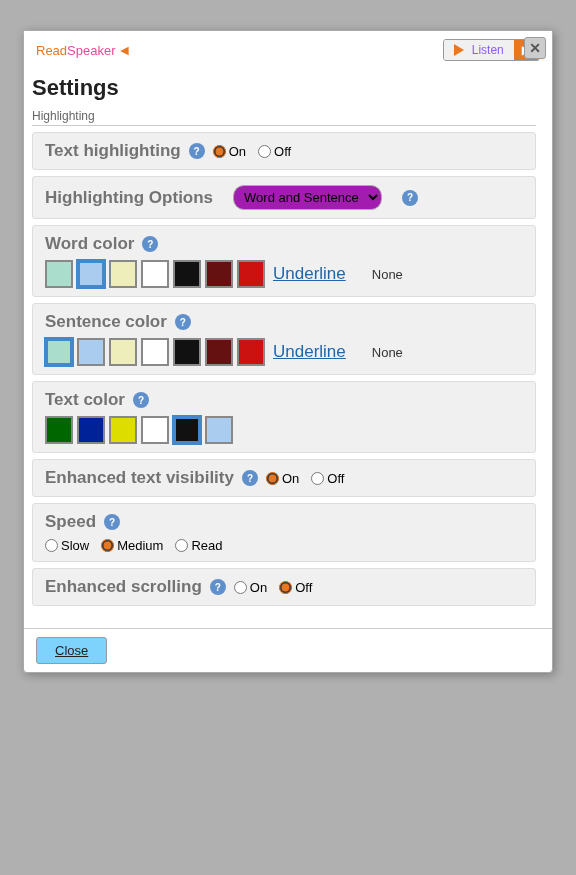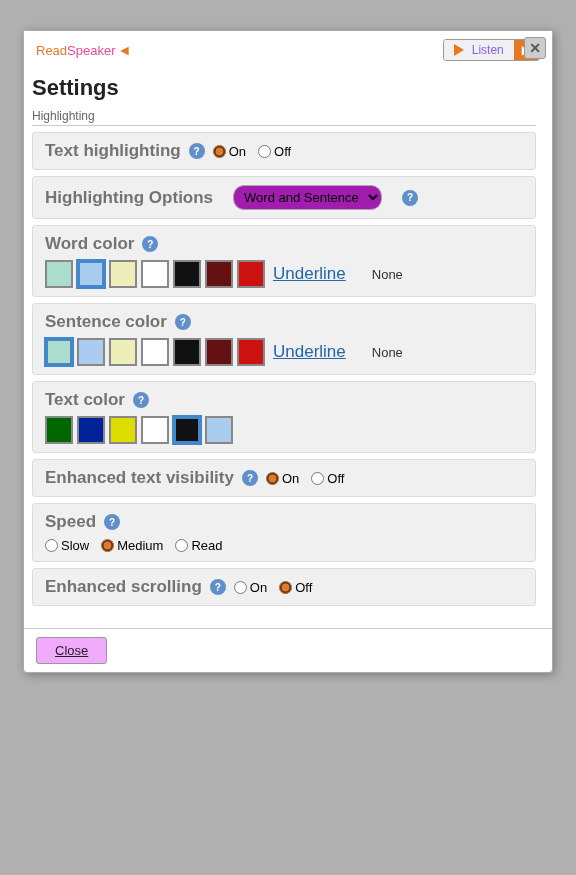--- a/index.html
+++ b/index.html
@@ -192,21 +192,21 @@
       margin-left: 22px;
     }
     .bottom-bar {
       padding: 8px 12px;
       border-top: 1px solid #ccc;
       display: flex;
       justify-content: flex-start;
     }
     .close-dialog-btn {
       padding: 5px 18px;
-      background: #f0abfc;
+      background: #7dd3fc;
       border: 1px solid #999;
       border-radius: 3px;
       cursor: pointer;
       font-size: 13px;
       color: #222;
       text-decoration: underline;
     }
   </style>
 </head>
 <body>

